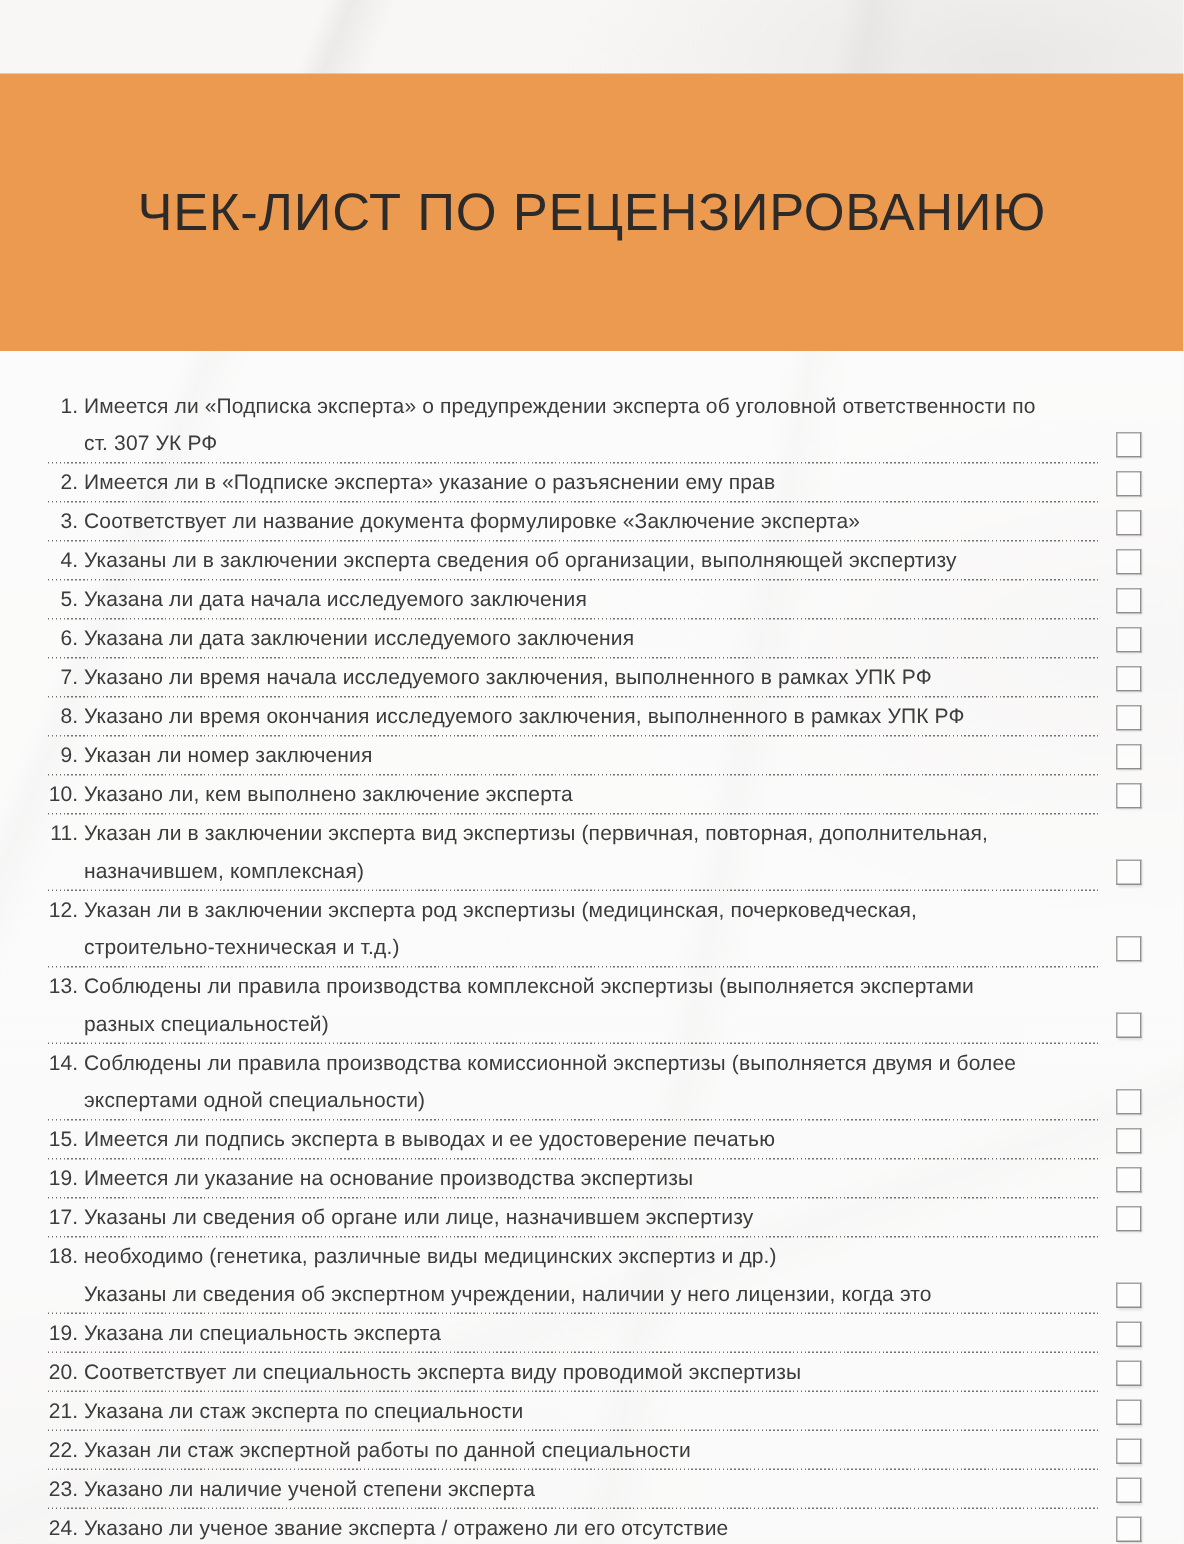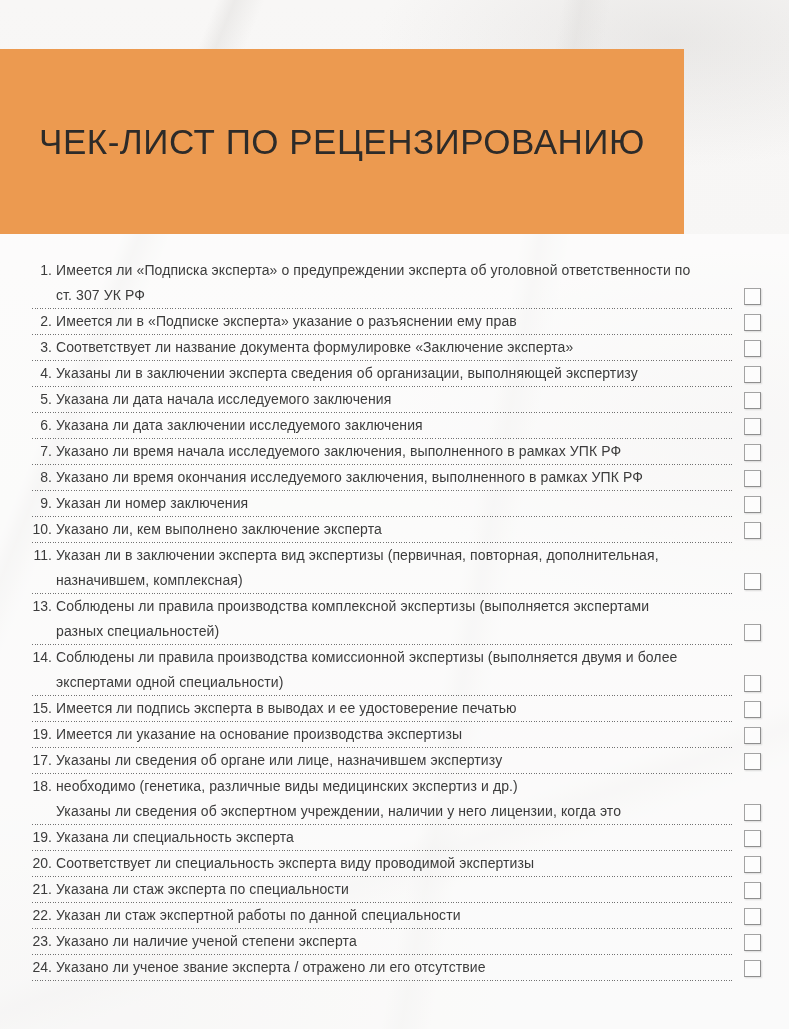--- a/index.html
+++ b/index.html
@@ -25,21 +25,21 @@
   }
 
   
   .content-overlay {
     position: absolute; left: 0; right: 0; top: 234px; bottom: 0;
     background: rgba(255,255,255,0.58);
   }
 
   .header-band {
     position: absolute; left: 0; top: 49px;
-    width: 684px; height: 185px;
+    width: 789px; height: 185px;
     background: var(--accent, #EC9A50);
     display: flex; align-items: center; justify-content: center;
   }
   .page-title {
     font-size: 35px;
     letter-spacing: 0.5px;
     color: var(--title, #2D2B29);
     white-space: nowrap;
   }
 
@@ -145,20 +145,26 @@
       <div class="line">Указано ли, кем выполнено заключение эксперта</div>
       <span class="checkbox"></span>
     </div>
     <div class="item">
       <span class="num">11.</span>
       <div class="line">Указан ли в заключении эксперта вид экспертизы (первичная, повторная, дополнительная,</div>
       <div class="line">назначившем, комплексная)</div>
       <span class="checkbox"></span>
     </div>
     <div class="item">
+      <span class="num">12.</span>
+      <div class="line">Указан ли в заключении эксперта род экспертизы (медицинская, почерковедческая,</div>
+      <div class="line">строительно-техническая и т.д.)</div>
+      <span class="checkbox"></span>
+    </div>
+    <div class="item">
       <span class="num">13.</span>
       <div class="line">Соблюдены ли правила производства комплексной экспертизы (выполняется экспертами</div>
       <div class="line">разных специальностей)</div>
       <span class="checkbox"></span>
     </div>
     <div class="item">
       <span class="num">14.</span>
       <div class="line">Соблюдены ли правила производства комиссионной экспертизы (выполняется двумя и более</div>
       <div class="line">экспертами одной специальности)</div>
       <span class="checkbox"></span>

